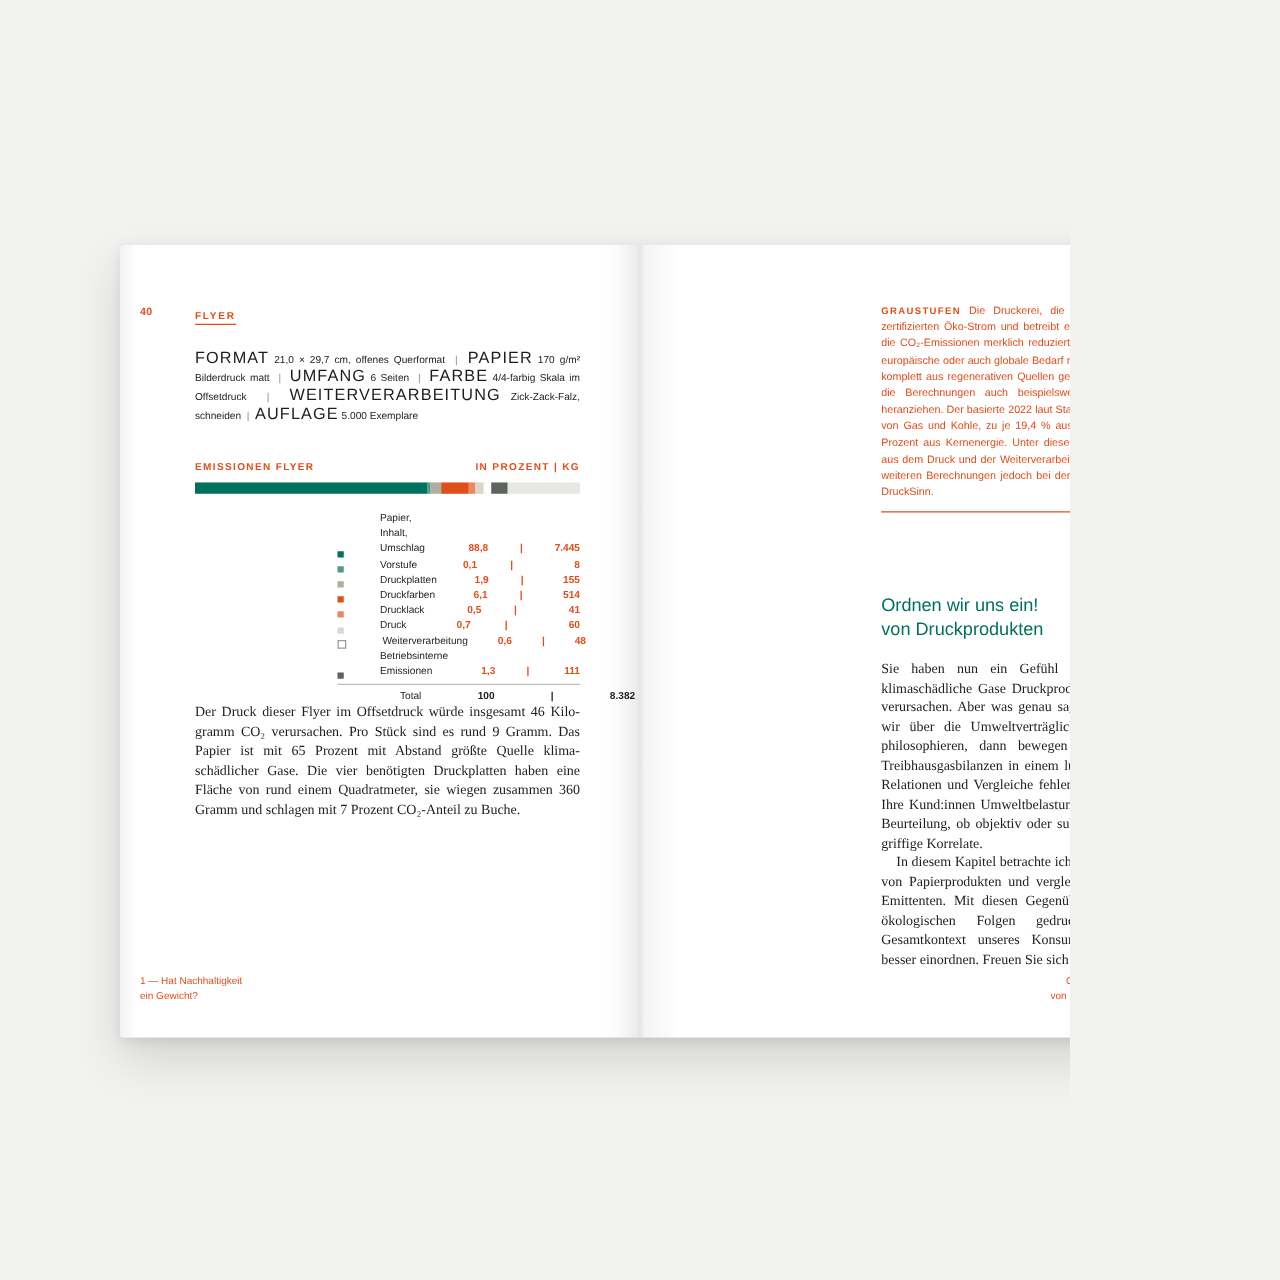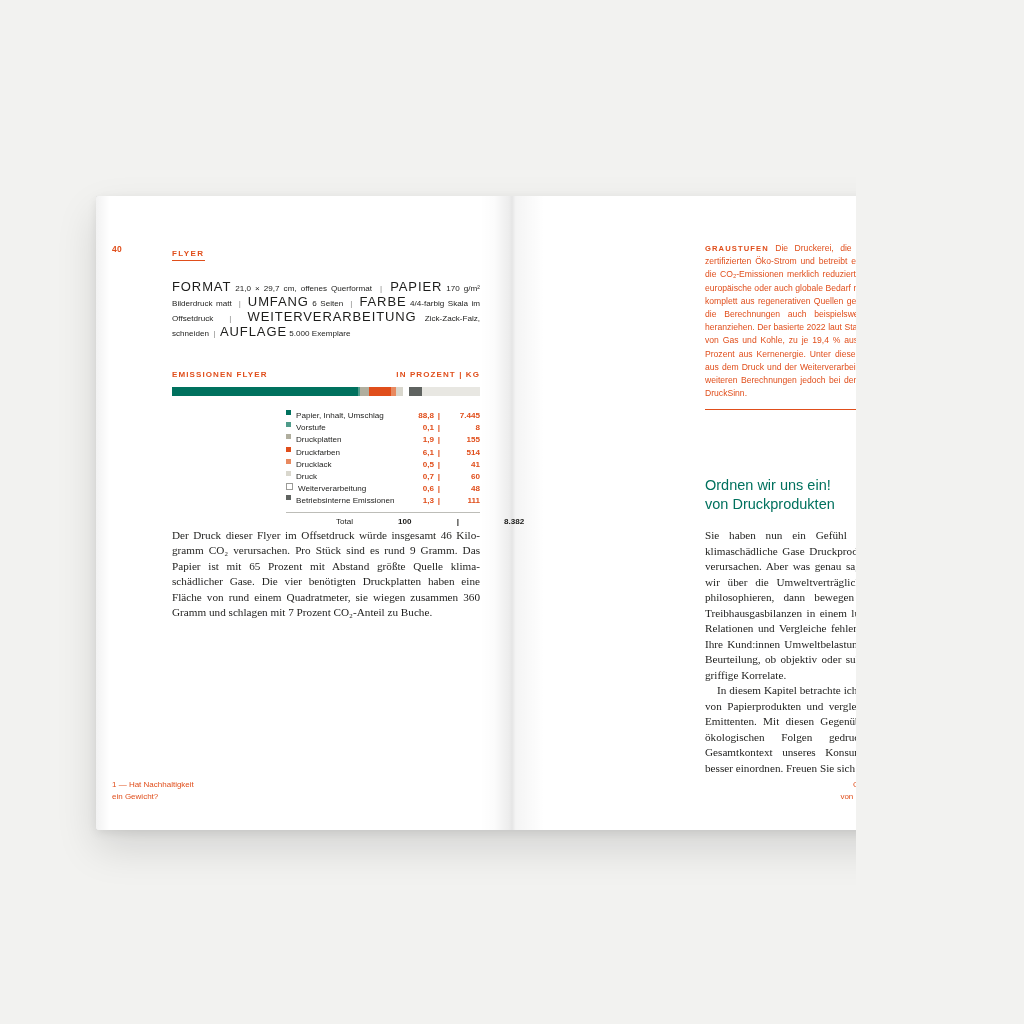--- a/index.html
+++ b/index.html
@@ -65,21 +65,21 @@
     font-size: 8.5px;
     font-weight: 700;
     color: #e04e1b;
     letter-spacing: 0.3px;
   }
   .folio-left  { left: 16px; }
   .folio-right { right: 16px; }
 
   .content-left {
     position: absolute;
-    left: 76px;
+    left: 60px;
     top: 46px;
     width: 308px;
   }
   .content-right {
     position: absolute;
     left: 193px;
     top: 46px;
     width: 290px;
   }
 
@@ -149,22 +149,23 @@
   .legend {
     margin-top: 14px;
     margin-left: 114px;
     width: 194px;
     font-family: "Liberation Sans", sans-serif;
     font-size: 8.1px;
     color: #1d1d1b;
   }
   .legend-row {
     display: flex;
-    align-items: flex-start;
+    align-items: flex-end;
     line-height: 12.2px;
+    gap: 24px;
   }
   .legend-row .sw {
     width: 5px; height: 5px;
     margin-right: 5px;
     flex: 0 0 auto;
   }
   .legend-row .name { flex: 1 1 auto; }
   .legend-row .pct {
     width: 32px;
     text-align: right;

